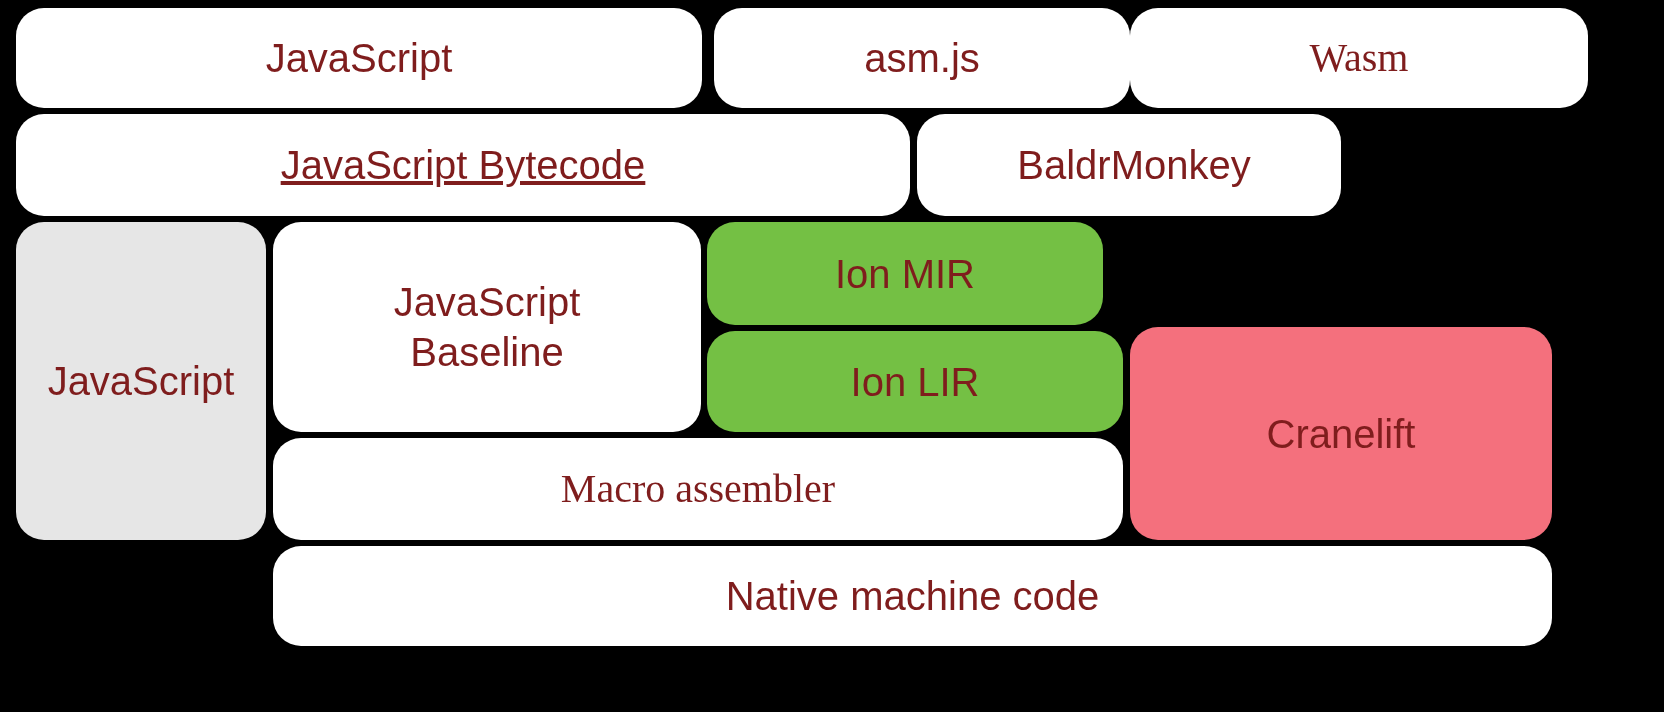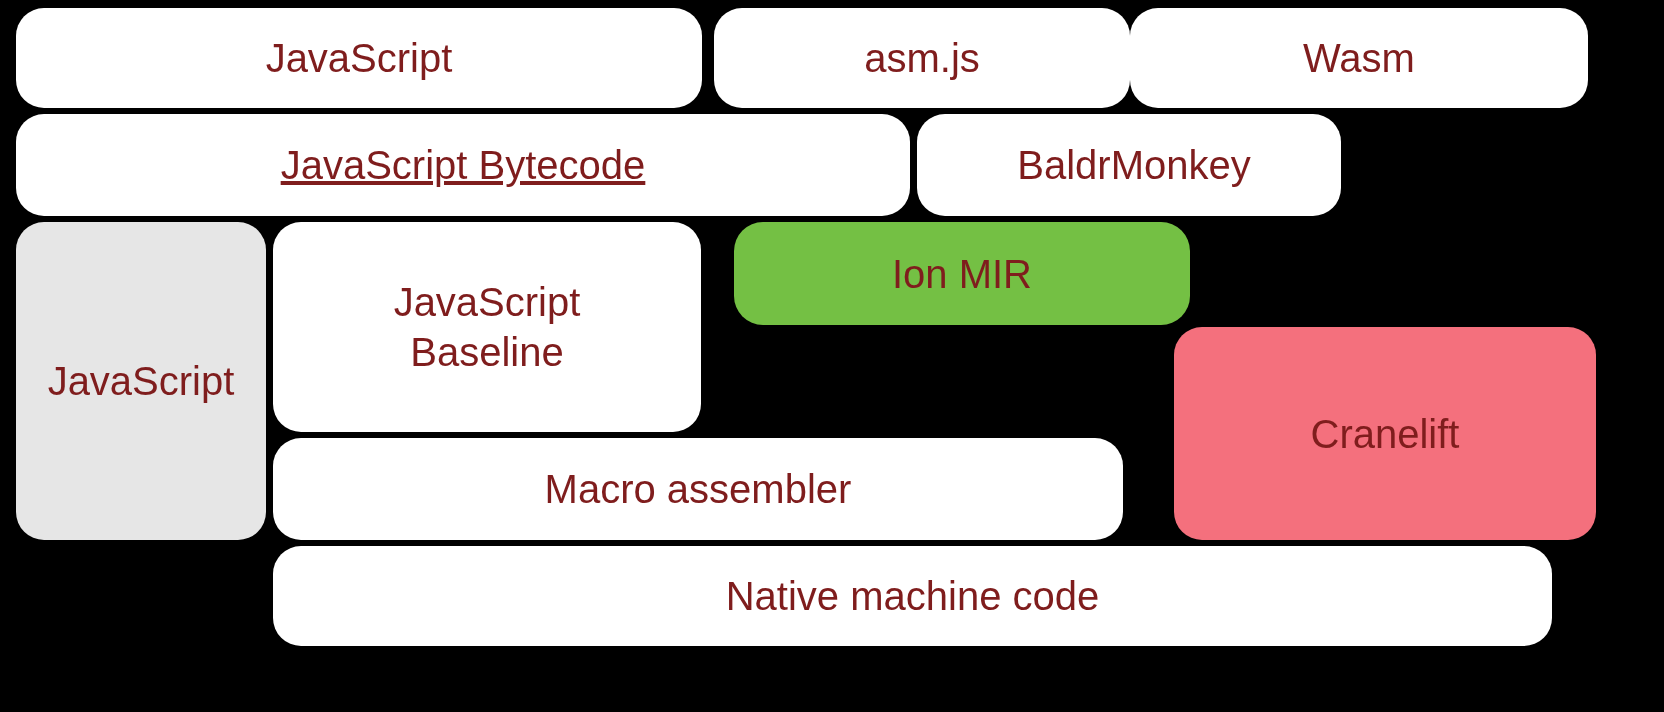--- a/index.html
+++ b/index.html
@@ -25,31 +25,31 @@
     align-items: center;
     justify-content: center;
     text-align: center;
     font-size: 40px;
     line-height: 1.25;
     white-space: pre-line;
   }
   
   #box-javascript        { left: 16px;   top: 8px;   width: 686px;  height: 100px; }
   #box-asmjs             { left: 707px;  top: 8px;   width: 416px;  height: 100px; margin-left: 7px; }
-  #box-wasm              { left: 1130px; top: 8px;   width: 458px;  height: 100px; }
+  #box-wasm              { left: 1130px; top: 8px;   width: 458px;  height: 100px; font-family: Liberation Serif, serif; }
   
   #box-bytecode          { left: 16px;   top: 114px; width: 894px;  height: 102px; text-decoration: underline; }
   #box-baldrmonkey       { left: 917px;  top: 114px; width: 424px;  height: 102px; padding-left: 10px; }
   
   #box-interpreter       { left: 16px;   top: 222px; width: 250px;  height: 318px; background: #e6e6e6; }
   #box-baseline          { left: 273px;  top: 222px; width: 428px;  height: 210px; }
-  #box-ion-mir           { left: 734px;  top: 222px; width: 456px;  height: 103px; background: #74c044; border-radius: 29px; }
+  #box-ion-mir           { left: 707px;  top: 222px; width: 396px;  height: 103px; background: #74c044; }
   #box-ion-lir           { left: 707px;  top: 331px; width: 416px;  height: 101px; background: #74c044; }
-  #box-cranelift         { left: 1130px; top: 327px; width: 422px;  height: 213px; background: #f4707d; margin-left: 44px; }
-  #box-macro-assembler   { left: 273px;  top: 438px; width: 850px;  height: 102px; }
+  #box-cranelift         { left: 1130px; top: 327px; width: 422px;  height: 213px; background: #f4707d; }
+  #box-macro-assembler   { left: 273px;  top: 438px; width: 850px;  height: 102px; font-family: Liberation Serif, serif; }
   
   #box-native            { left: 273px;  top: 546px; width: 1279px; height: 100px; text-align: center; }
 </style>
 </head>
 <body>
 
 <div class="canvas">
 
   <div class="box" id="box-javascript">JavaScript</div>
 
@@ -61,20 +61,21 @@
 
   <div class="box" id="box-baldrmonkey">BaldrMonkey</div>
 
   <div class="box" id="box-interpreter">JavaScript</div>
 
   <div class="box" id="box-baseline">JavaScript
 Baseline</div>
 
   <div class="box" id="box-ion-mir">Ion MIR</div>
 
+  <div class="box" id="box-ion-lir">Ion LIR</div>
 
   <div class="box" id="box-cranelift">Cranelift</div>
 
   <div class="box" id="box-macro-assembler">Macro assembler</div>
 
   <div class="box" id="box-native">Native machine code</div>
 
 </div>
 
 </body></html>

